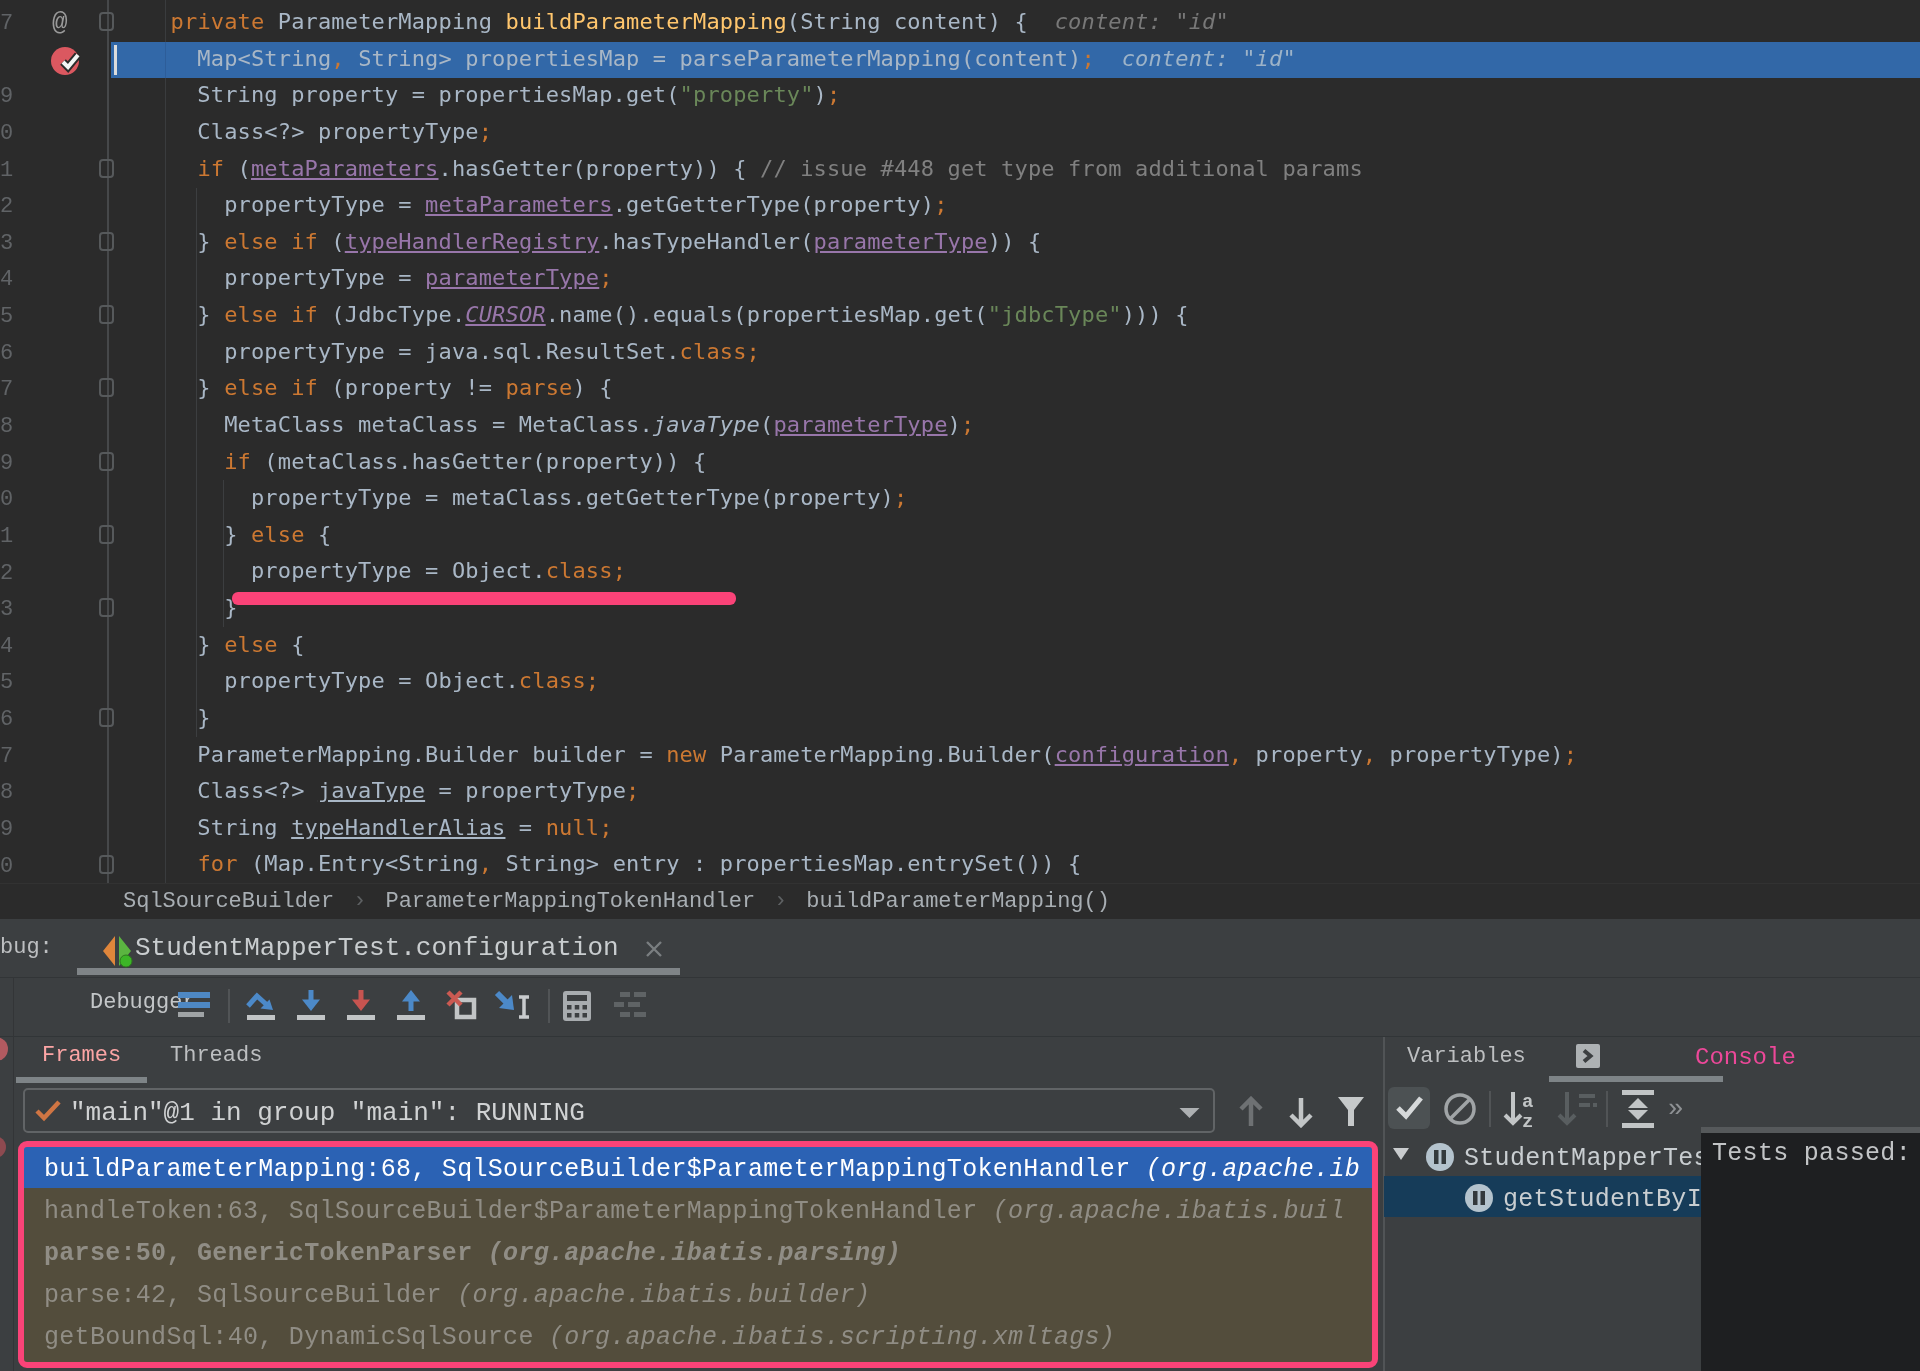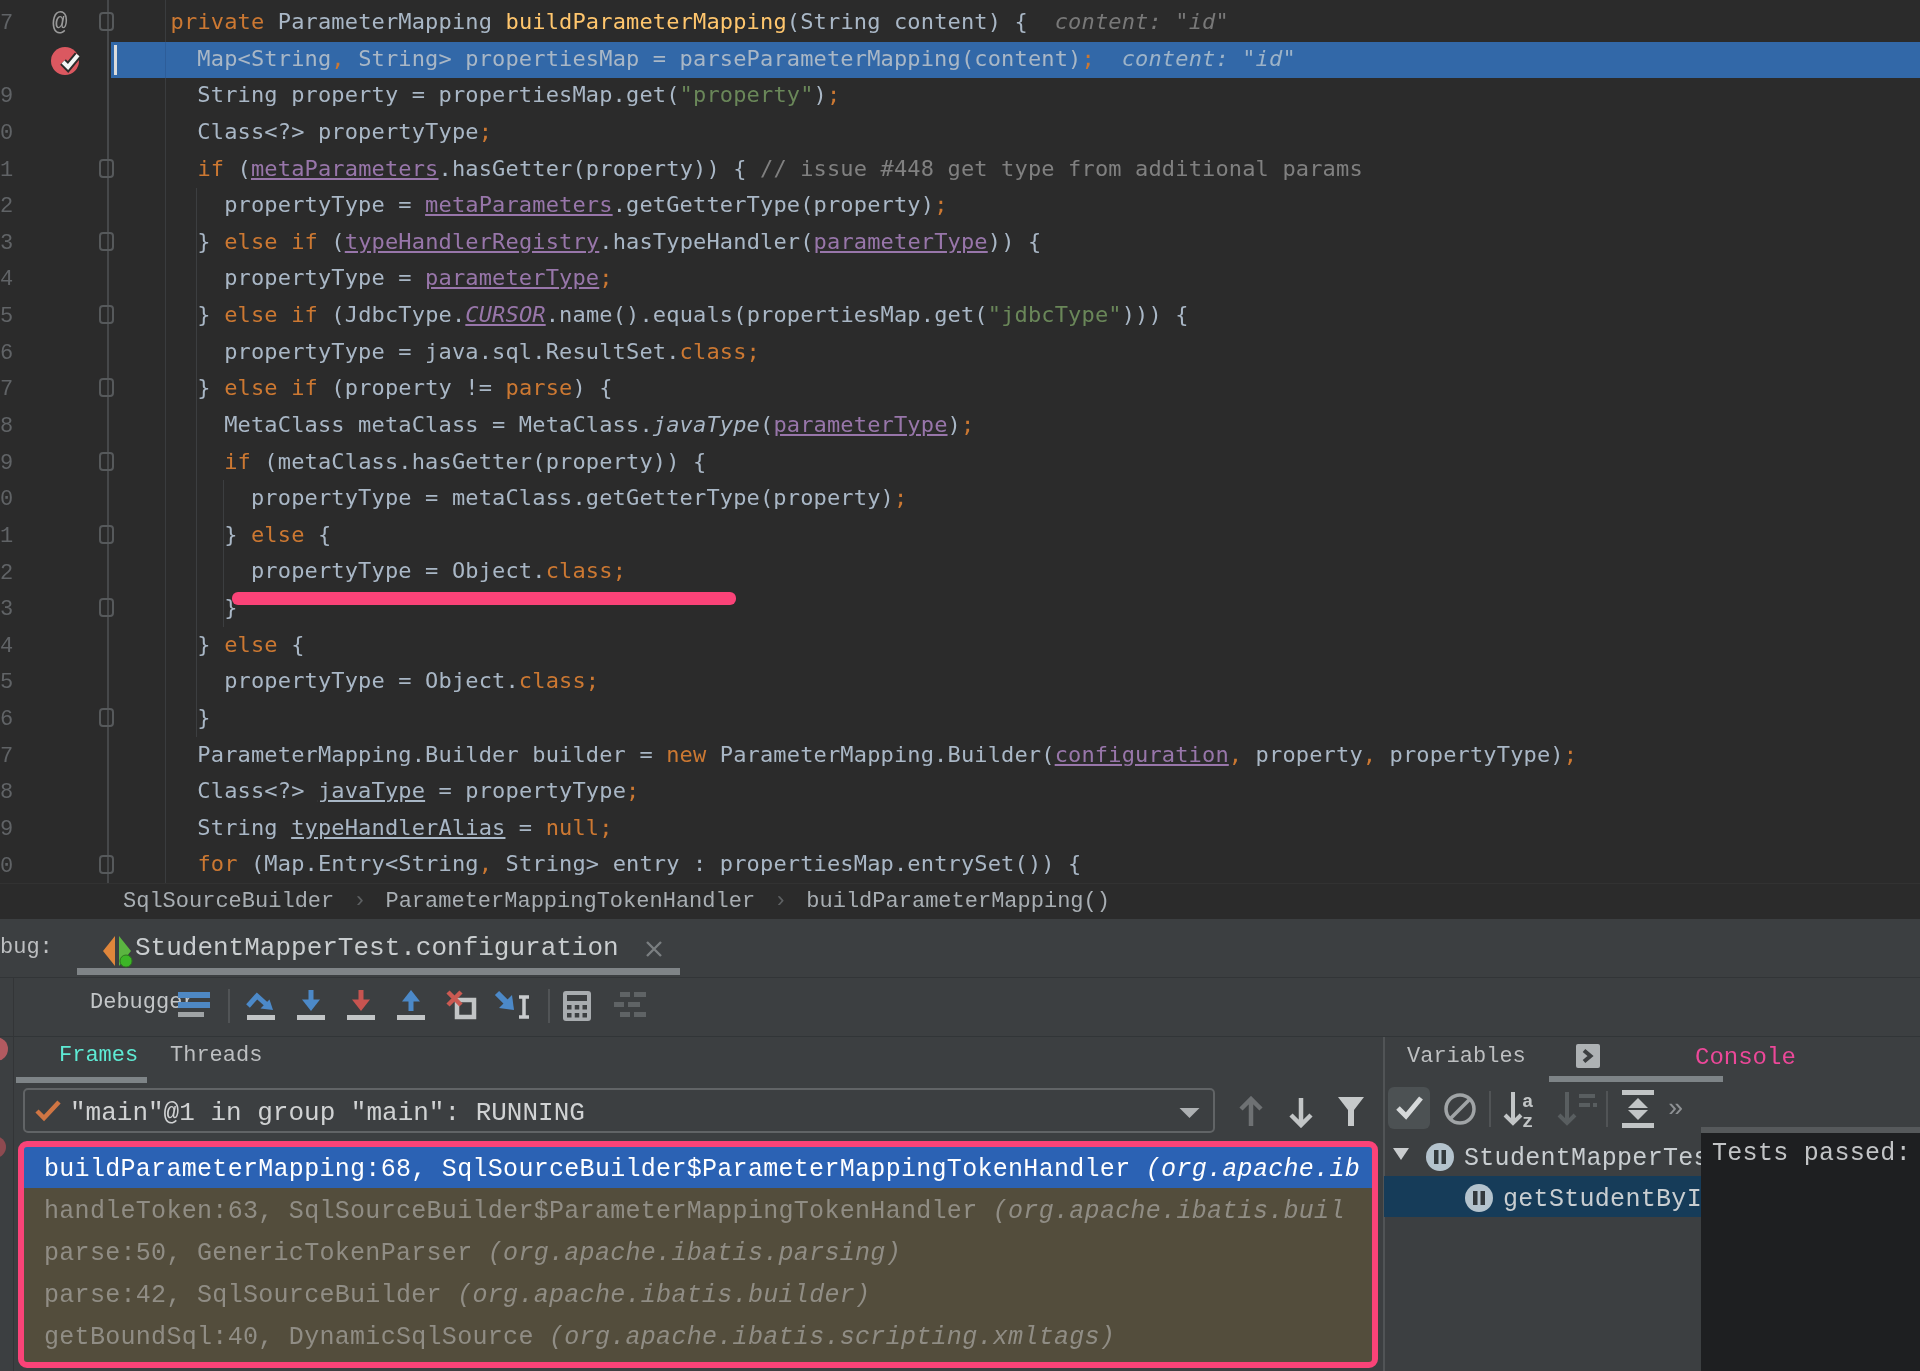--- a/index.html
+++ b/index.html
@@ -185,21 +185,21 @@
   <rect x="0" y="10" width="10" height="5" fill="#5f6365"></rect>
     <rect x="14" y="10" width="12" height="5" fill="#5f6365"></rect>
   <rect x="6" y="20" width="10" height="5" fill="#5f6365"></rect>
     <rect x="20" y="20" width="12" height="5" fill="#5f6365"></rect>
 </svg>
 <div class="abs" style="left:0;top:1036px;width:1920px;height:1px;background:#313537;"></div>
 
 <div class="abs" style="left:13px;top:977px;width:1px;height:394px;background:#333537;"></div>
 <div class="abs" style="left:-16px;top:1037px;width:24px;height:24px;border-radius:50%;background:#b25a60;"></div>
 
-<div class="ui" style="left:42px;top:1043px;font-size:22px;color:#5eead4;margin-left:17px;">Frames</div>
+<div class="ui" style="left:42px;top:1043px;font-size:22px;color:#fca5a5;">Frames</div>
 <div class="ui" style="left:170px;top:1043px;font-size:22px;color:#bdbfc1;">Threads</div>
 <div class="abs" style="left:16px;top:1077px;width:131px;height:6px;background:#7e8487;"></div>
 
 <div class="abs" style="left:23px;top:1088px;width:1192px;height:45px;border:2px solid #616466;border-radius:5px;"></div>
 <svg class="abs" style="left:33px;top:1098px;" width="30" height="26" viewBox="0 0 30 26">
   <path d="M4 13 L11 20 L26 4" stroke="#cf7543" stroke-width="4.5" fill="none"></path>
 </svg>
 <div class="ui" style="left:70px;top:1098px;font-size:26px;color:#d0d2d3;">"main"@1 in group "main": RUNNING</div>
 <svg class="abs" style="left:1178px;top:1107px;" width="23" height="12" viewBox="0 0 23 12">
     <path d="M1.5 1 L11.5 11 L21.5 1 Z" fill="#adb0b2"></path>
@@ -215,21 +215,21 @@
 
 <svg class="abs" style="left:1337px;top:1096px;" width="28" height="32" viewBox="0 0 28 32">
   <path d="M1 1 L27 1 L17 14 L17 30 L11 30 L11 14 Z" fill="#c6c9ca"></path>
 </svg>
 
 <div class="abs" style="left:0px;top:1137px;width:1383px;height:234px;overflow:hidden;padding-left:17px;">
   <div class="abs" style="left:24px;top:9px;width:1348px;height:42px;background:#2b62b4;"></div>
   <div class="abs" style="left:24px;top:51px;width:1348px;height:174px;background:#534d3c;"></div>
   <div class="ui" style="left:44px;top:18px;font-size:25px;letter-spacing:0.3px;color:#ffffff;">buildParameterMapping:68, SqlSourceBuilder$ParameterMappingTokenHandler <span class="it">(org.apache.ib</span></div>
   <div class="ui" style="left:44px;top:60px;font-size:25px;letter-spacing:0.3px;color:#908d85;">handleToken:63, SqlSourceBuilder$ParameterMappingTokenHandler <span class="it">(org.apache.ibatis.buil</span></div>
-  <div class="ui" style="left:44px;top:102px;font-size:25px;letter-spacing:0.3px;color:#908d85;">parse:50, GenericTokenParser <span class="it">(org.apache.ibatis.parsing)</span></div>
+  <div class="ui" style="left:44px;top:102px;font-size:25px;letter-spacing:0.3px;color:#908d85;font-weight:bold;">parse:50, GenericTokenParser <span class="it">(org.apache.ibatis.parsing)</span></div>
   <div class="ui" style="left:44px;top:144px;font-size:25px;letter-spacing:0.3px;color:#908d85;">parse:42, SqlSourceBuilder <span class="it">(org.apache.ibatis.builder)</span></div>
   <div class="ui" style="left:44px;top:186px;font-size:25px;letter-spacing:0.3px;color:#908d85;">getBoundSql:40, DynamicSqlSource <span class="it">(org.apache.ibatis.scripting.xmltags)</span></div>
   <div class="abs" style="left:18px;top:4px;width:1360px;height:227px;border:6px solid #fa4378;border-radius:9px;"></div>
 </div>
 <div class="abs" style="left:-16px;top:1136px;width:22px;height:22px;border-radius:50%;background:#8e4a50;"></div>
 
 <div class="abs" style="left:1383px;top:1037px;width:2px;height:334px;background:#515456;"></div>
 <div class="ui" style="left:1407px;top:1044px;font-size:22px;color:#bdbfc1;">Variables</div>
 <svg class="abs" style="left:1576px;top:1044px;" width="24" height="24" viewBox="0 0 24 24">
   <rect x="0" y="0" width="24" height="24" rx="2" fill="#aeb2b4"></rect>

